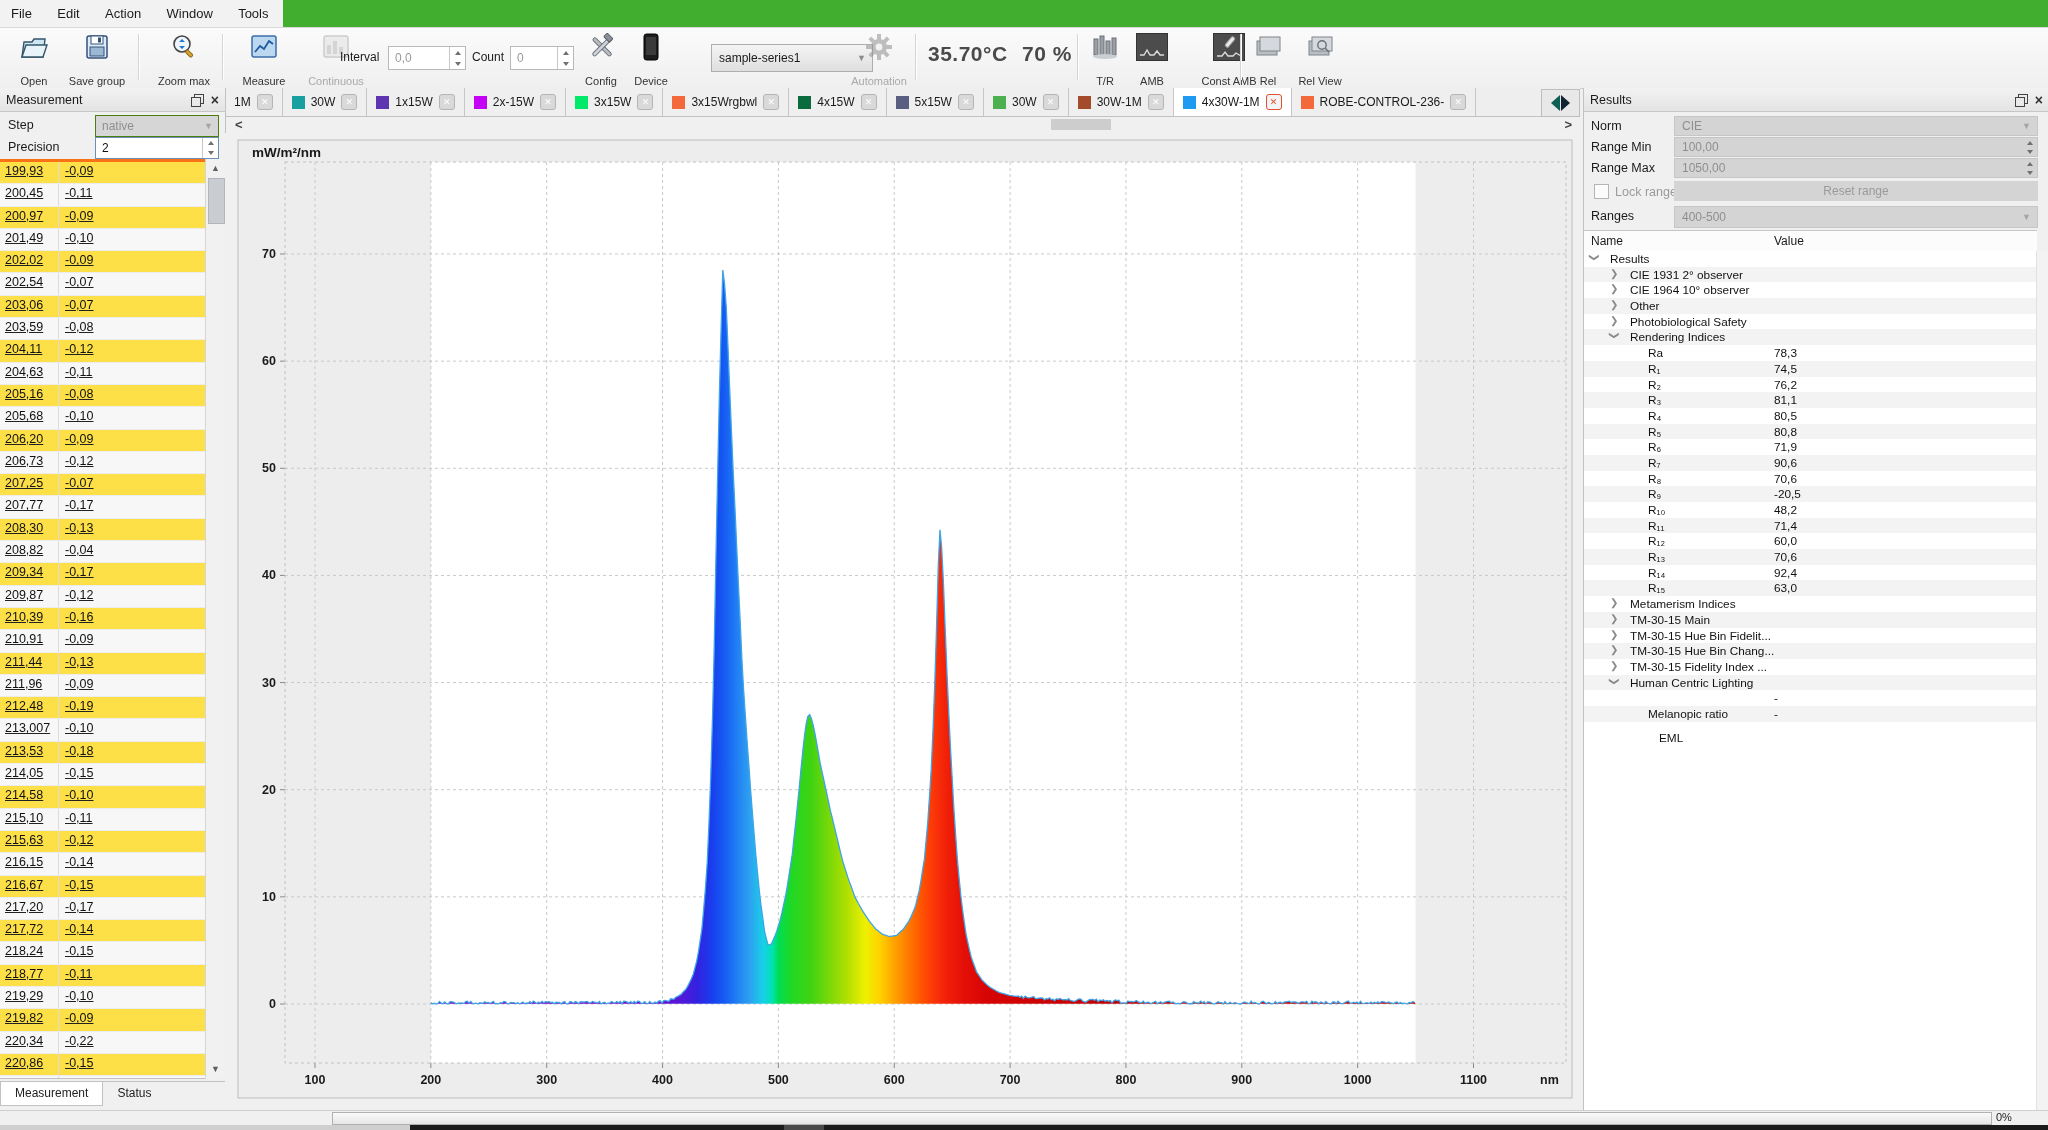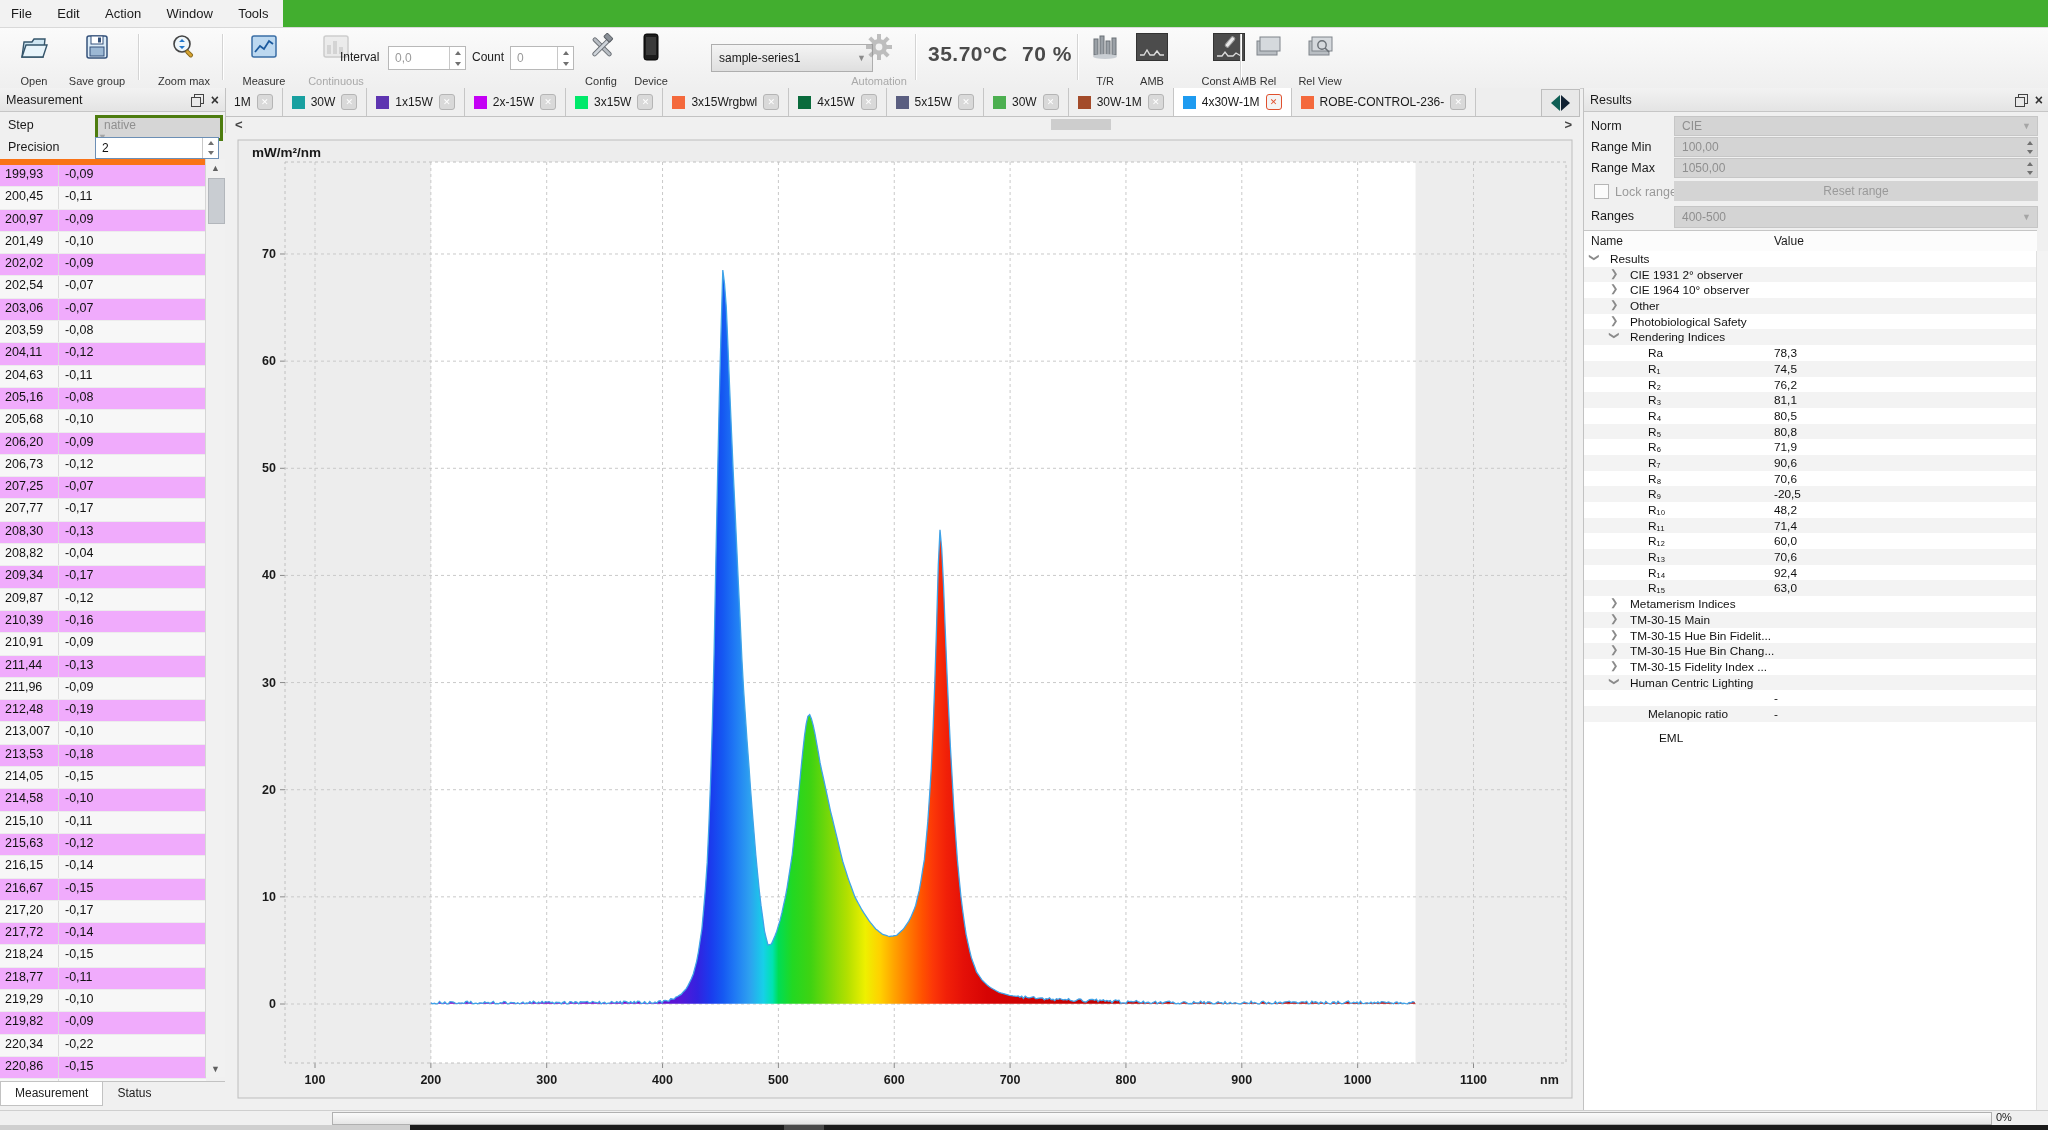--- a/index.html
+++ b/index.html
@@ -45,26 +45,26 @@
   .pane-arrow{position:absolute;top:0px;font-size:13px;color:#444;font-weight:700;}
   
   #leftpanel{left:0;top:88px;width:225px;height:1022px;background:#f0f0f0;border-right:1px solid #c2c2c2;}
   .pheader{position:absolute;left:0;top:0;right:0;height:23px;background:linear-gradient(#f2f2f2,#e4e4e4);border-bottom:1px solid #c6c6c6;display:flex;align-items:center;padding:0 6px;}
   .pheader .t{flex:1;font-size:12.5px;color:#1a1a1a;}
   .float-ico{width:12px;height:12px;position:relative;margin-right:8px;}
   .float-ico:before{content:"";position:absolute;left:3px;top:0;width:8px;height:8px;border:1px solid #444;}
   .float-ico:after{content:"";position:absolute;left:0;top:3px;width:8px;height:8px;border:1px solid #444;background:#e9e9e9;}
   .close-ico{font-size:14px;color:#333;font-weight:700;line-height:1;}
   .lrow-label{position:absolute;left:8px;font-size:12.5px;color:#1a1a1a;}
-  .combo-dis{position:absolute;left:95px;width:122px;height:20px;background:#d6d6d6;border:3px solid #4d7c0f;color:#8f8f8f;display:flex;flex-direction:column;}
+  .combo-dis{position:absolute;left:95px;width:122px;height:20px;background:#d6d6d6;border:1px solid #4d7c0f;color:#8f8f8f;display:flex;align-items:center;}
   .combo-dis .val{flex:1;padding-left:6px;font-size:12px;}
   .combo-dis .carr{padding-right:5px;font-size:9px;color:#a5a5a5;}
   #precision-spin{position:absolute;left:95px;top:49px;width:122px;height:20px;background:#fff;border:1px solid #6c8fb5;display:flex;}
   #precision-spin .val{flex:1;padding-left:6px;font-size:12px;color:#111;display:flex;align-items:center;}
-  #datalist{position:absolute;left:0;top:71px;width:206px;height:916px;background:#f0abfc;border-top:6px solid #f97316;border-bottom:1px solid #c2c2c2;overflow:hidden;}
+  #datalist{position:absolute;left:0;top:71px;width:206px;height:916px;background:#fde047;border-top:3px solid #f97316;border-bottom:1px solid #c2c2c2;overflow:hidden;text-decoration:underline;}
   .drow{height:21.3px;display:flex;border-bottom:1px solid #ececec;font-size:12.5px;color:#111;}
   .drow:nth-child(even){background:#f7f7f7;}
   .drow .c1{width:53px;padding:2px 0 0 5px;border-right:1px solid #dcdcdc;}
   .drow .c2{padding:2px 0 0 6px;}
   #list-scroll{position:absolute;right:0px;top:71px;width:19px;height:918px;background:#f1f1f1;border-left:1px solid #d5d5d5;}
   #list-scroll .sb-btn{height:17px;display:flex;align-items:center;justify-content:center;color:#606060;font-size:9px;}
   #list-scroll .sb-thumb{position:absolute;left:2px;top:19px;width:15px;height:44px;background:#c9cdd2;border:1px solid #b2b6bb;}
   #list-scroll .dn{position:absolute;bottom:0;left:0;right:0;}
   #lp-tabs{position:absolute;left:0;bottom:4px;height:24px;width:225px;border-top:1px solid #c2c2c2;background:#f0f0f0;display:flex;}
   .lp-tab{padding:4px 14px 0 14px;font-size:12px;color:#222;}

